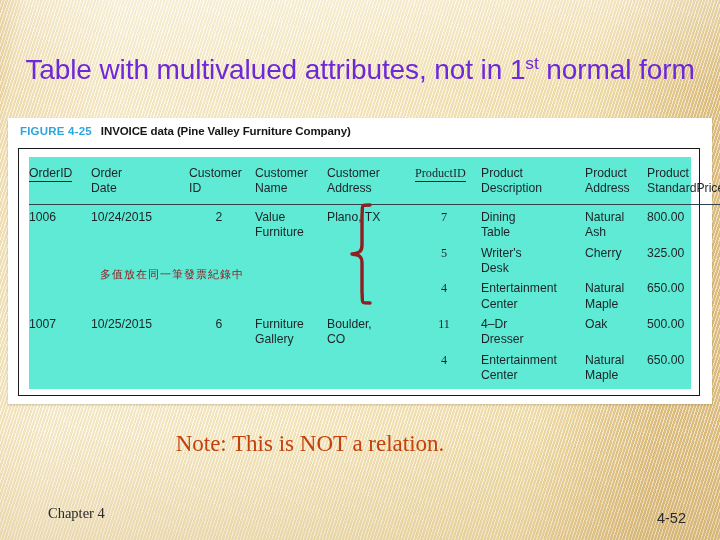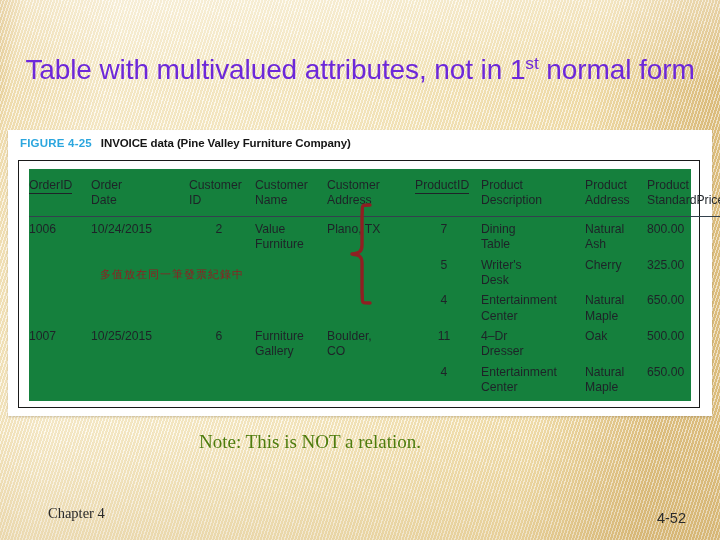--- a/index.html
+++ b/index.html
@@ -63,21 +63,21 @@
   #title sup {
     font-size: 0.62em;
     vertical-align: super;
     line-height: 0;
   }
 
   
   #figure-panel {
     position: absolute;
     left: 8px;
-    top: 130px;
+    top: 118px;
     width: 704px;
     height: 286px;
     background: #ffffff;
     box-shadow: 0 1px 2px rgba(80,60,20,0.25);
   }
   #figure-caption {
     position: absolute;
     left: 12px;
     top: 7px;
     font-size: 11.5px;
@@ -104,21 +104,21 @@
     border: 1.5px solid #1a1a1a;
     background: #ffffff;
     box-sizing: border-box;
   }
   #data-table {
     position: absolute;
     left: 10px;
     top: 8px;
     width: 662px;
     height: 232px;
-    background: #15803d;
+    background: #5eead4;
     box-sizing: border-box;
   }
   table {
     border-collapse: collapse;
     width: 100%;
     table-layout: fixed;
   }
   th {
     font-weight: normal;
     font-size: 12.2px;
@@ -142,21 +142,21 @@
     line-height: 1.26;
     padding: 5px 0 0 0;
   }
 
   
   .c-orderid   { width: 62px; }
   .c-orderdate { width: 92px; }
   .c-custid    { width: 66px; padding-left: 6px; }
   .c-custname  { width: 72px; }
   .c-custaddr  { width: 80px; }
-  .c-prodid    { width: 66px; padding-left: 8px; }
+  .c-prodid    { width: 66px; padding-left: 8px; font-family: Liberation Serif, serif; }
   .c-proddesc  { width: 104px; }
   .c-prodfin   { width: 62px; }
   .c-prodprice { width: 88px; }
 
   td.c-custid  { text-align: center; padding-left: 0; }
   td.c-prodid  { text-align: center; padding-left: 0; }
 
   
   #brace {
     position: absolute;
@@ -179,22 +179,22 @@
   }
 
   
   #relation-note {
     position: absolute;
     left: 0;
     top: 431px;
     width: 620px;
     text-align: center;
     font-family: "Liberation Serif", serif;
-    font-size: 19px;
-    color: #4d7c0f;
+    font-size: 23px;
+    color: #c2410c;
     white-space: nowrap;
   }
 
   
   #chapter-label {
     position: absolute;
     left: 48px;
     top: 505px;
     font-family: "Liberation Serif", serif;
     font-size: 14.5px;

